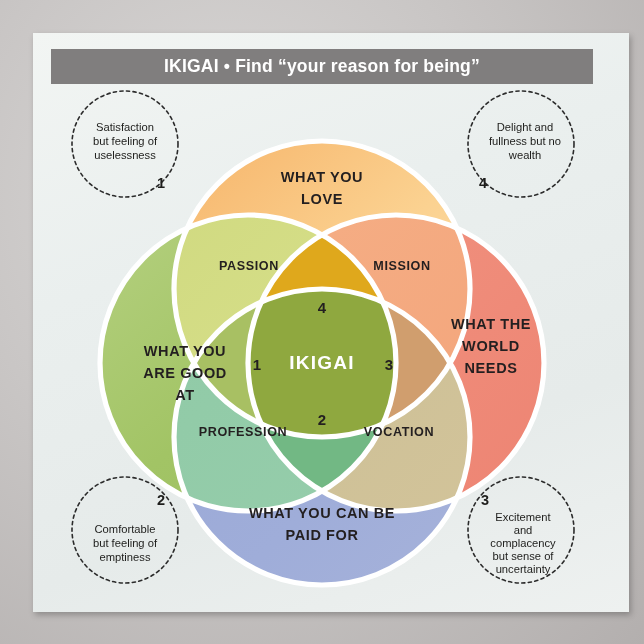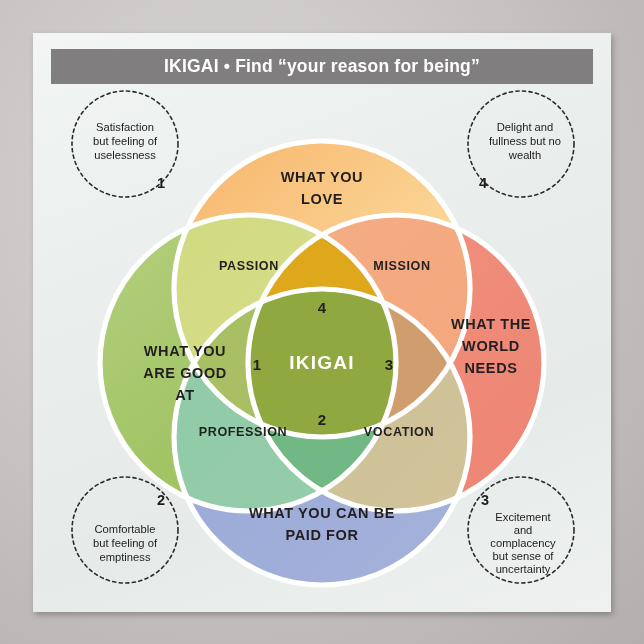--- a/index.html
+++ b/index.html
@@ -25,20 +25,21 @@
   }
   #poster {
     position: absolute;
     left: 33px;
     top: 33px;
     width: 578px;
     height: 579px;
     background: linear-gradient(160deg, #f2f5f3 0%, #eaefee 35%, #e6ebea 70%, #eef1f0 100%);
     box-shadow: 2px 3px 6px rgba(0,0,0,0.25);
     overflow: hidden;
+    padding-left: 18px;
   }
   #titlebar {
     position: absolute;
     left: 18px;
     top: 16px;
     width: 542px;
     height: 35px;
     background: #807e7e;
     display: flex;
     align-items: center;

